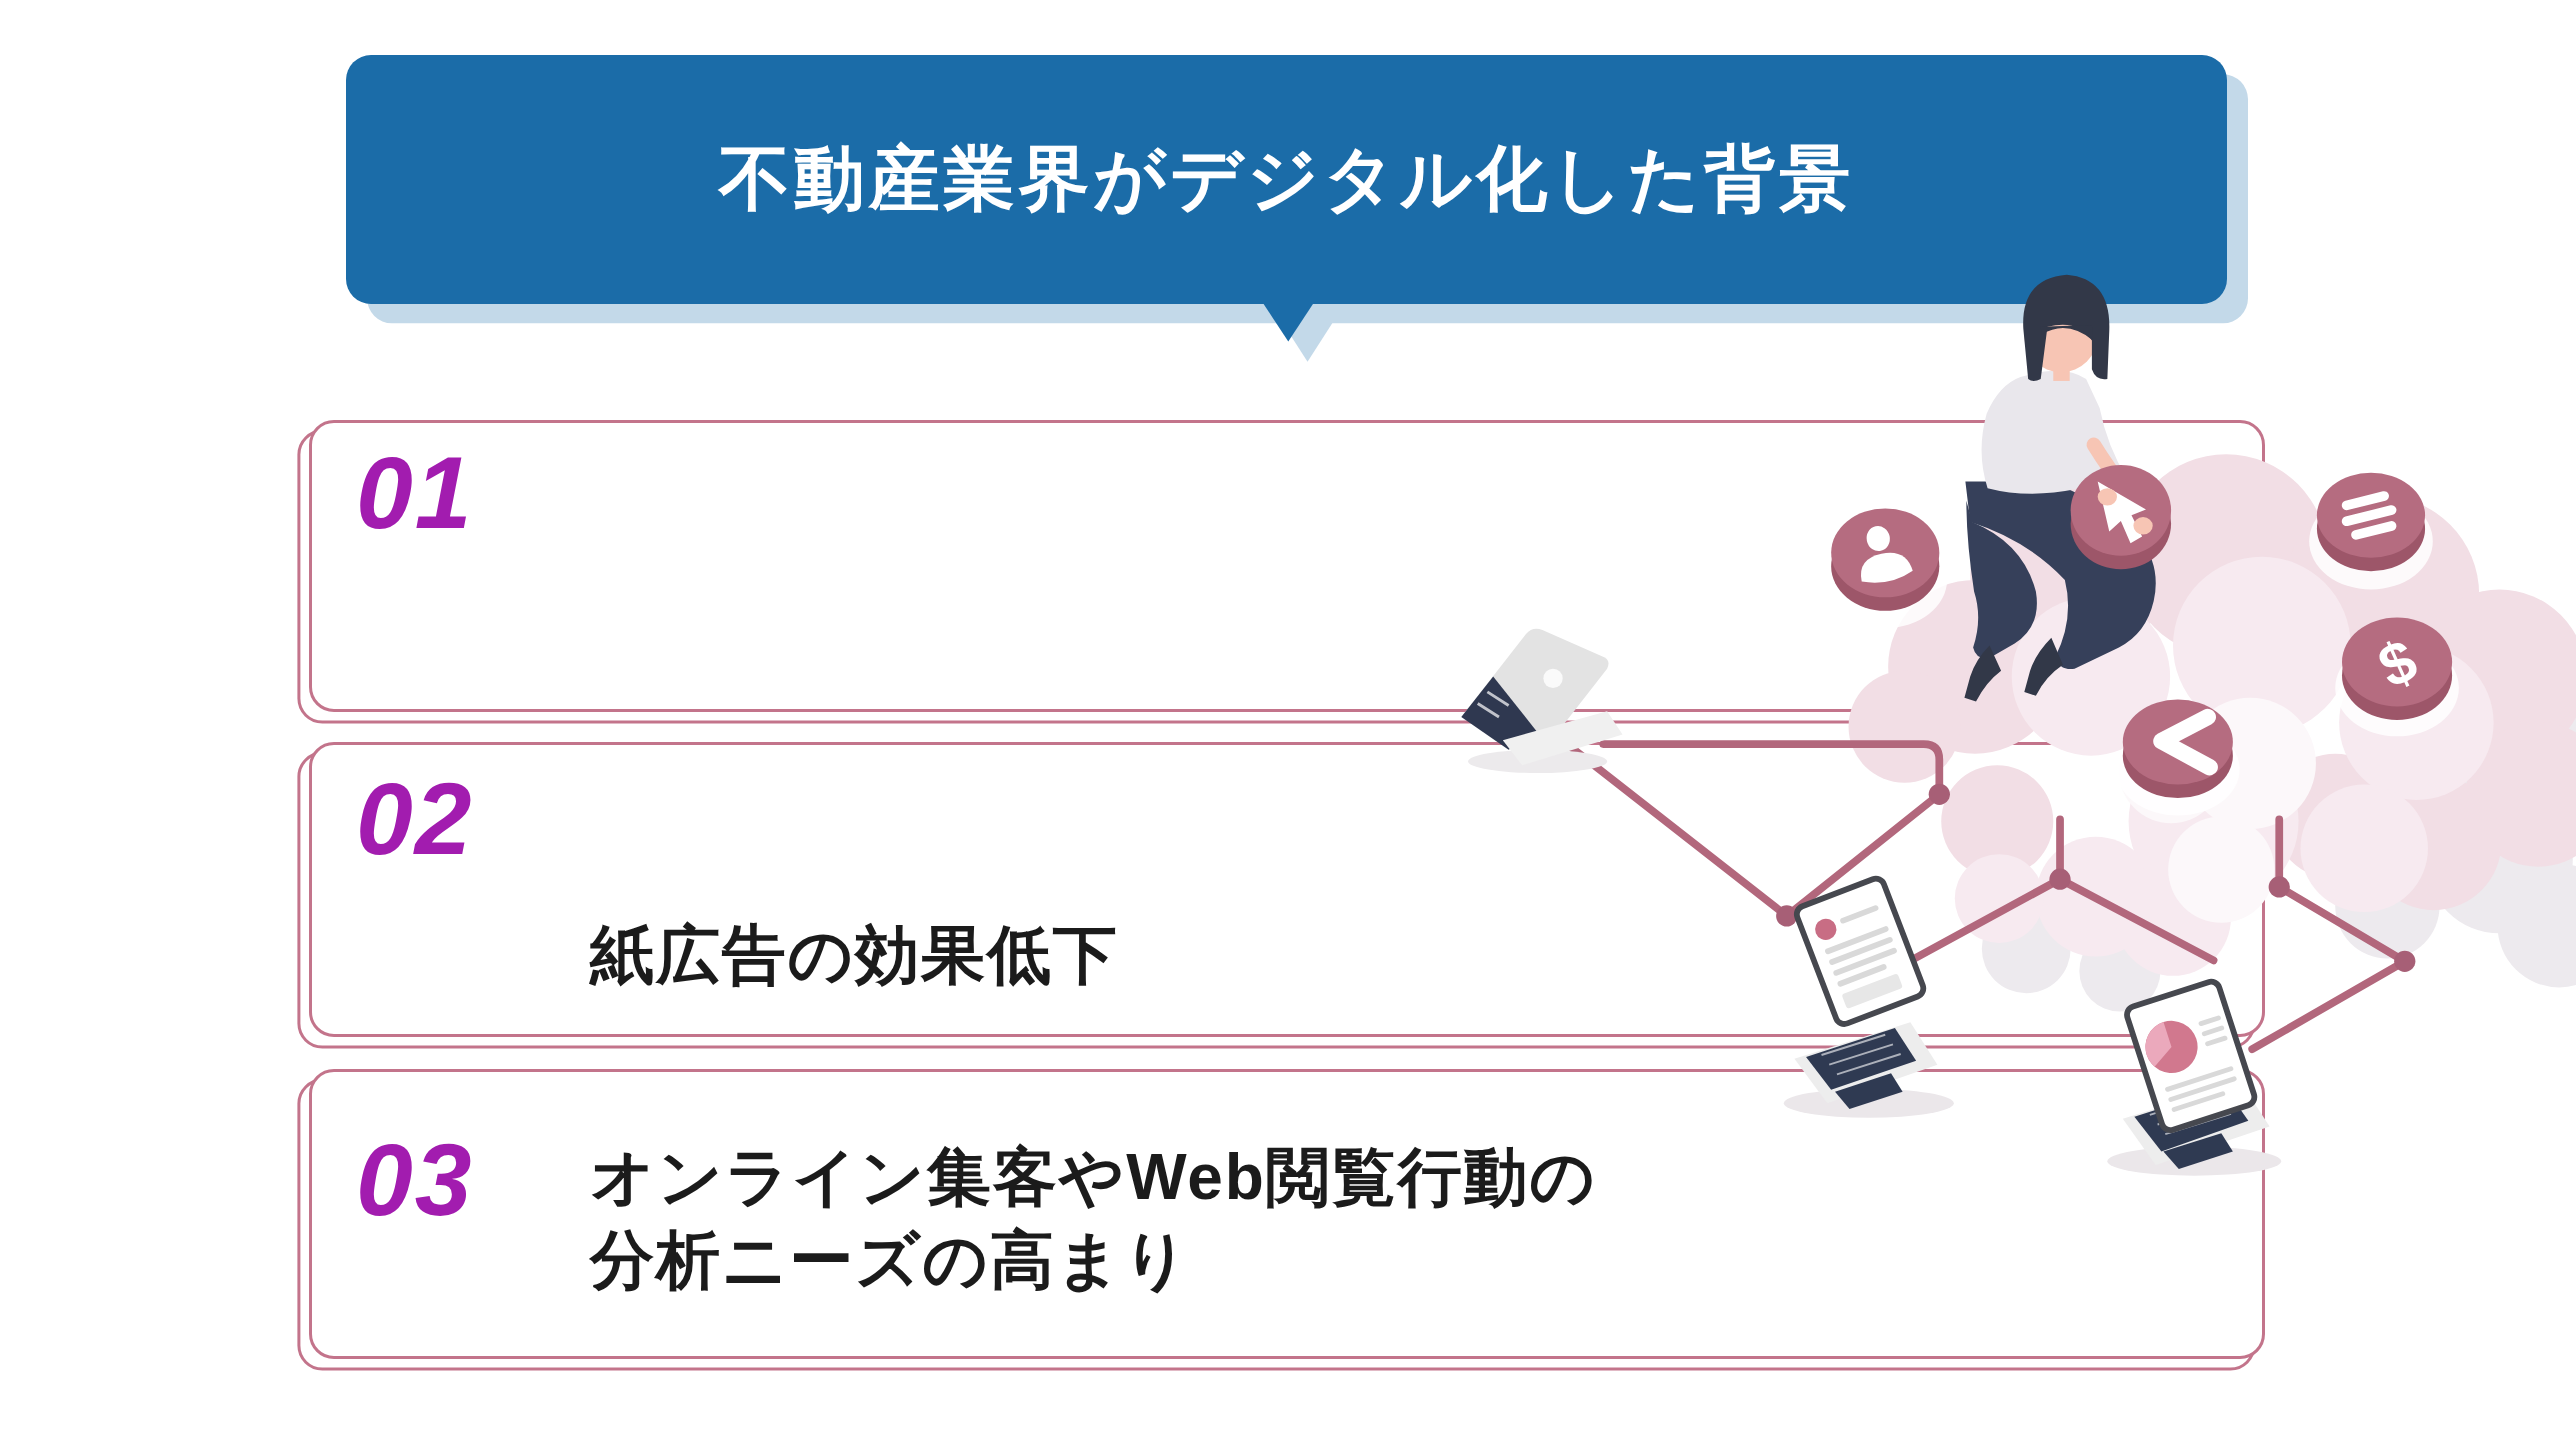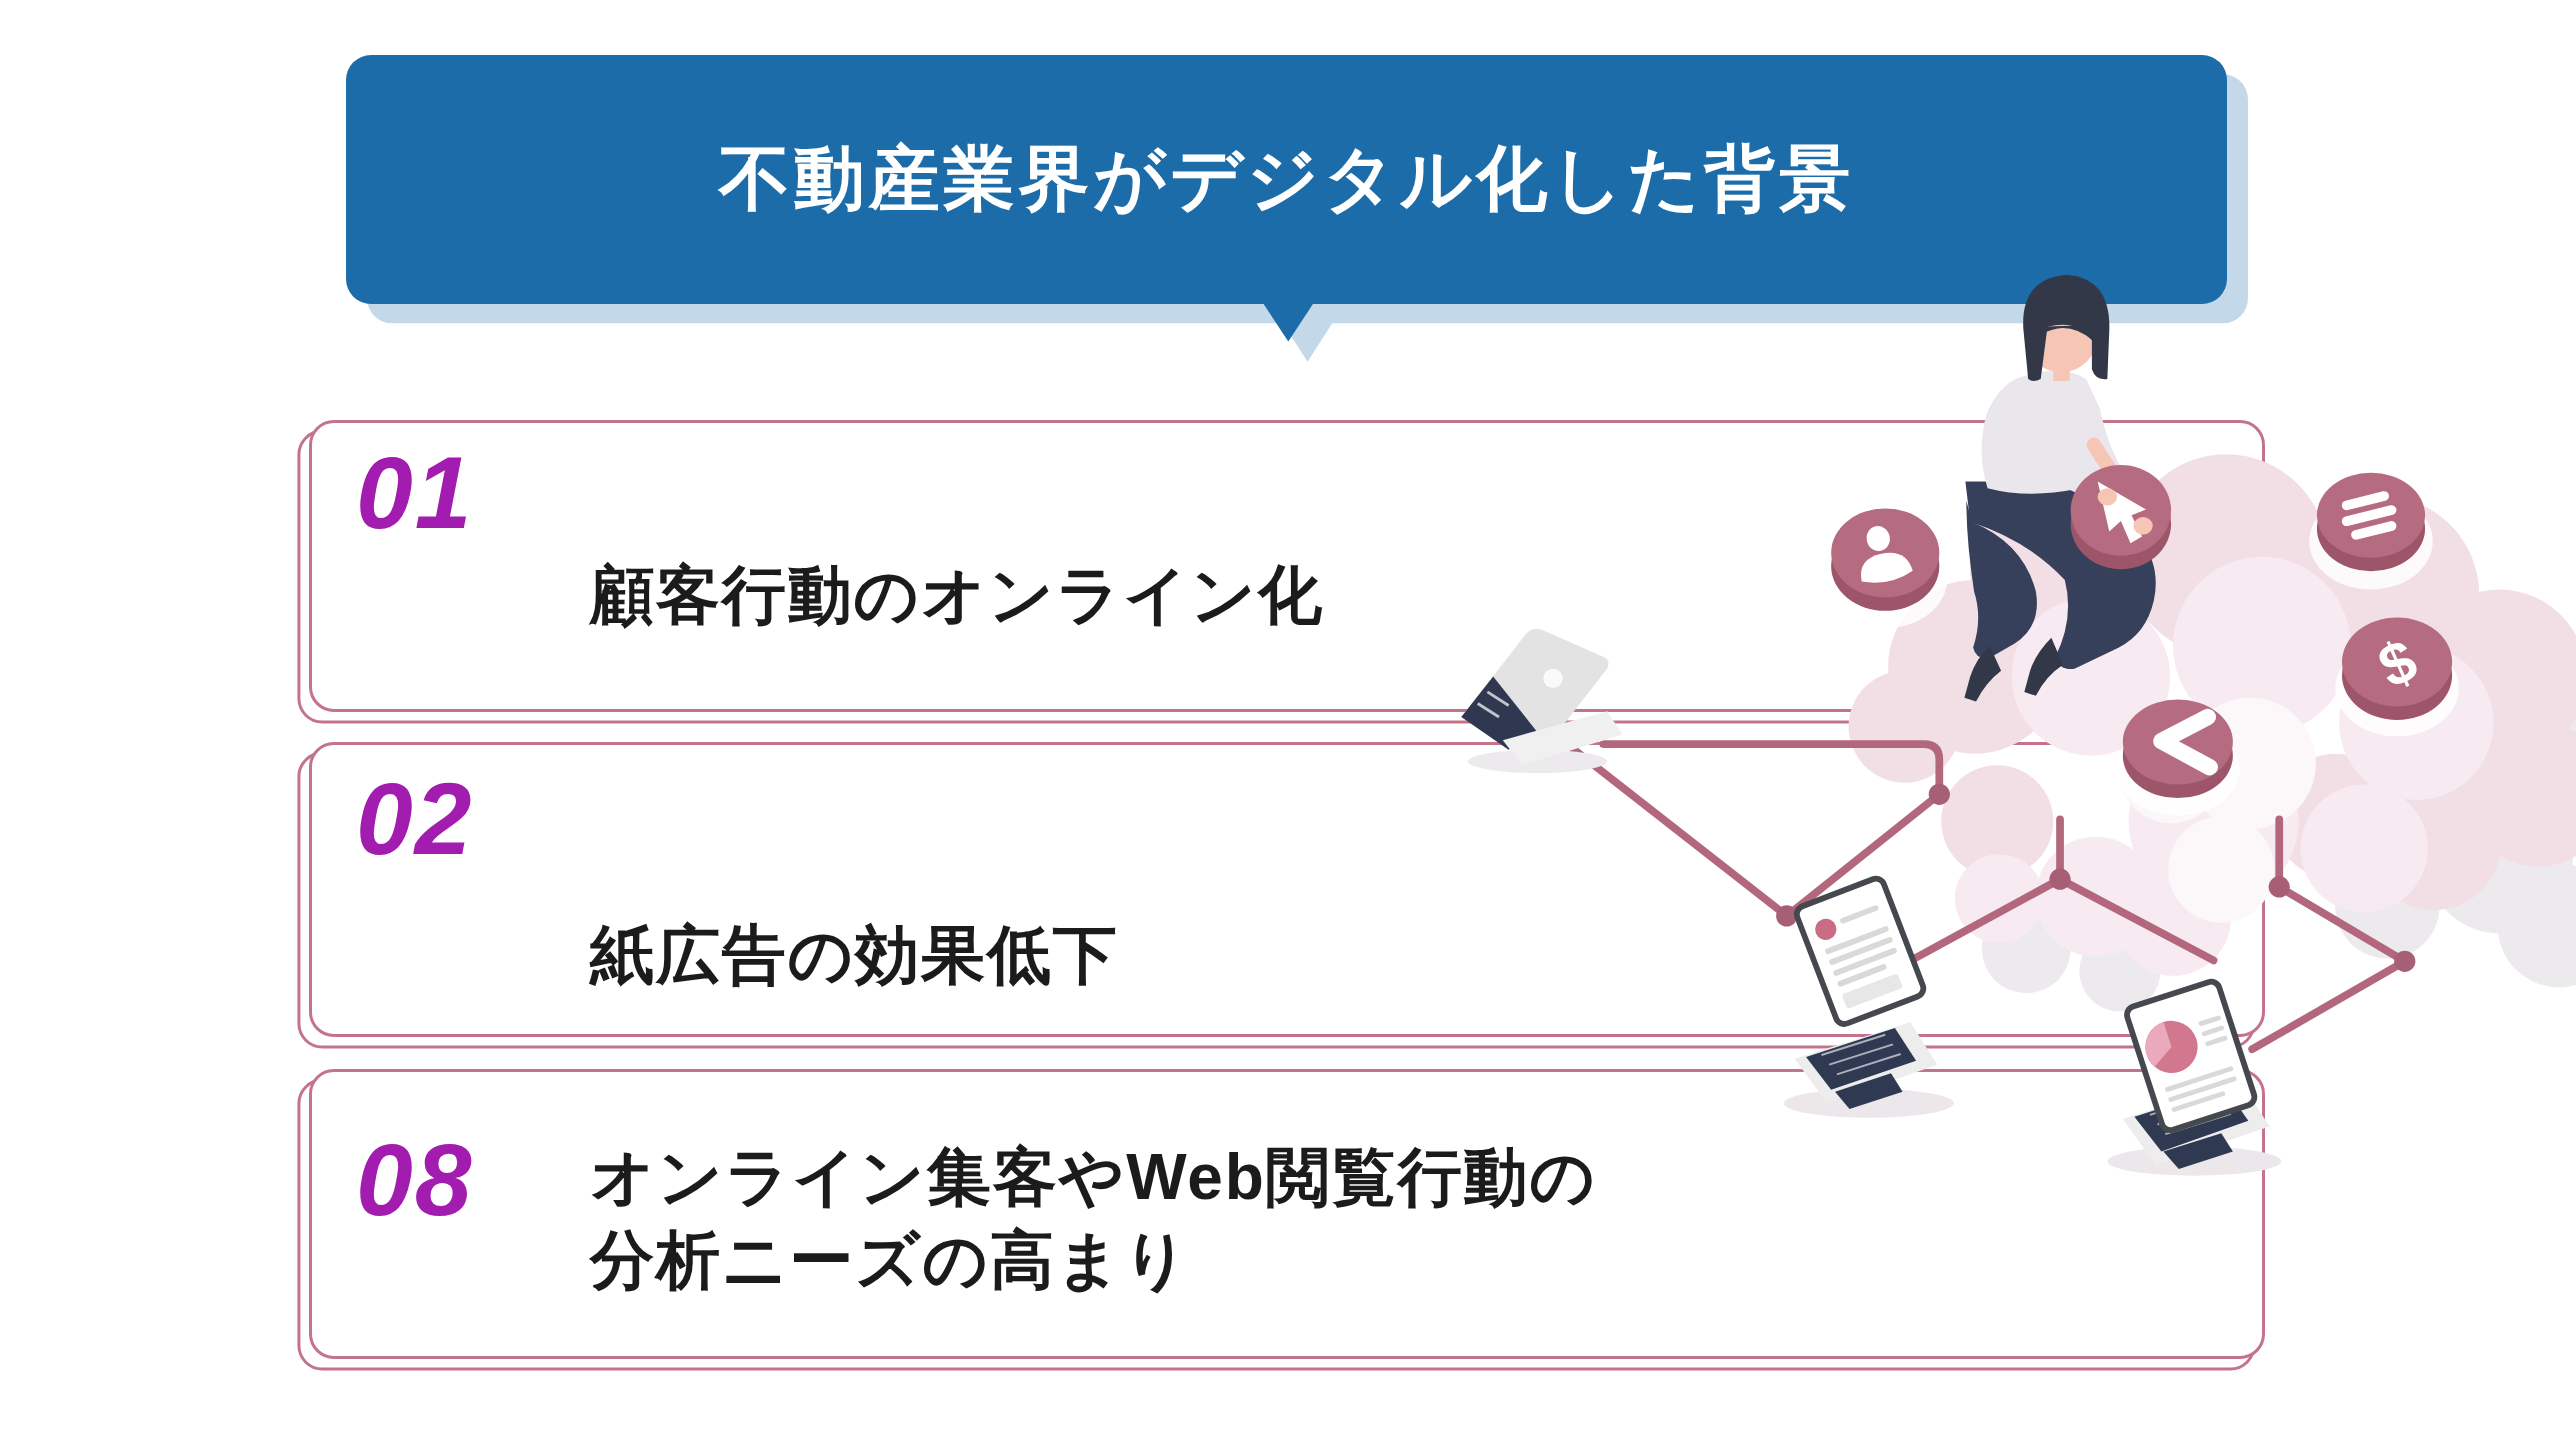--- a/index.html
+++ b/index.html
@@ -59,34 +59,31 @@
   <div class="header">
     <h1>不動産業界がデジタル化した背景</h1>
   </div>
   <svg class="pointer-svg" width="135" height="77" viewBox="0 0 140 80">
     <polygon points="42,20 96,20 69,62" fill="#c3d9e9"></polygon>
     <polygon points="22,0 76,0 49,41" fill="#1b6ca8"></polygon>
   </svg>
 
   <div class="box box1">
     <span class="num">01</span>
-    <div class="txt">
-      <span>顧客行動のオンライン化</span>
-    </div>
   </div>
 
   <div class="box box2">
     <span class="num">02</span>
     <div class="txt">
       <span>紙広告の効果低下</span>
     </div>
   </div>
 
   <div class="box box3">
-    <span class="num">08</span>
+    <span class="num">03</span>
     <div class="txt">
       <span>オンライン集客やWeb閲覧行動の</span>
       <span>分析ニーズの高まり</span>
     </div>
   </div>
 
   <svg class="illus" width="1340" height="1323" viewBox="1280 130 1387 1370">
 
     <g>
       <g fill="#edeaee">

